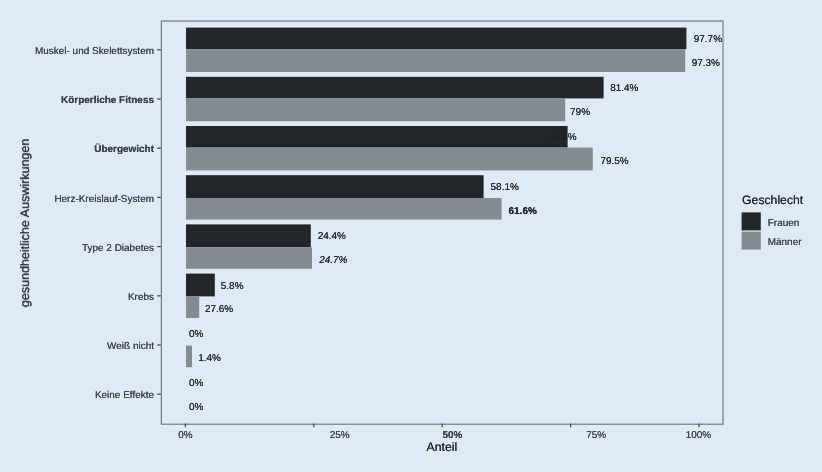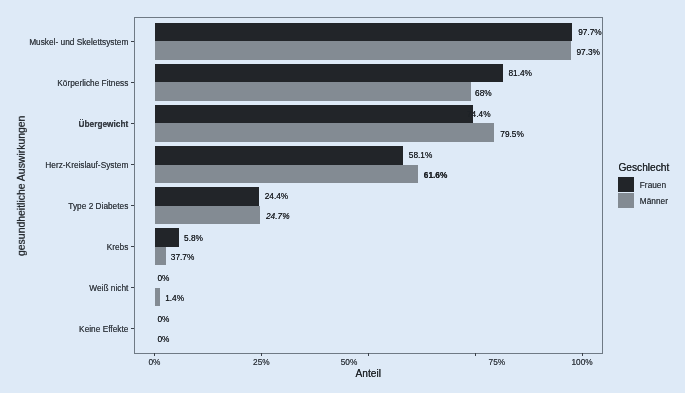--- a/index.html
+++ b/index.html
@@ -43,68 +43,68 @@
   <div class="panel" id="panel"></div>
 
   <div id="bars">
       <div class="bar" style="left: 154.5px; top: 23.25px; width: 417.765px; height: 18.15px; background: rgb(34, 37, 41);"></div>
       <div class="vlabel" style="left: 578.148px; top: 26.1px;">97.7%</div>
       <div class="bar" style="left: 154.5px; top: 41.4px; width: 416.055px; height: 18.15px; background: rgb(131, 139, 147);"></div>
       <div class="vlabel" style="left: 576.438px; top: 45.9px;">97.3%</div>
       <div class="bar" style="left: 154.5px; top: 64.29px; width: 348.066px; height: 18.15px; background: rgb(34, 37, 41);"></div>
       <div class="vlabel" style="left: 508.449px; top: 67.14px;">81.4%</div>
       <div class="bar" style="left: 154.5px; top: 82.44px; width: 316.424px; height: 18.15px; background: rgb(131, 139, 147);"></div>
-      <div class="vlabel" style="left: 475.076px; top: 86.94px;">68%</div>
+      <div class="vlabel" style="left: 475.076px; top: 86.94px;">79%</div>
       <div class="bar" style="left: 154.5px; top: 105.33px; width: 318.134px; height: 18.15px; background: rgb(34, 37, 41);"></div>
-      <div class="vlabel" style="left: 467px; top: 108.18px;">74.4%</div>
+      <div class="vlabel" style="left: 457px; top: 108.18px;">74.4%</div>
       <div class="bar" style="left: 154.5px; top: 123.48px; width: 339.942px; height: 18.15px; background: rgb(131, 139, 147);"></div>
       <div class="vlabel" style="left: 500.325px; top: 127.98px;">79.5%</div>
       <div class="bar" style="left: 154.5px; top: 146.37px; width: 248.436px; height: 18.15px; background: rgb(34, 37, 41);"></div>
       <div class="vlabel" style="left: 408.818px; top: 149.22px;">58.1%</div>
       <div class="bar" style="left: 154.5px; top: 164.52px; width: 263.402px; height: 18.15px; background: rgb(131, 139, 147);"></div>
       <div class="vlabel" style="left: 423.784px; top: 169.02px; font-weight: bold;">61.6%</div>
       <div class="bar" style="left: 154.5px; top: 187.41px; width: 104.334px; height: 18.15px; background: rgb(34, 37, 41);"></div>
       <div class="vlabel" style="left: 264.717px; top: 190.26px;">24.4%</div>
       <div class="bar" style="left: 154.5px; top: 205.56px; width: 105.617px; height: 18.15px; background: rgb(131, 139, 147);"></div>
       <div class="vlabel" style="left: 266px; top: 210.06px; font-style: italic;">24.7%</div>
       <div class="bar" style="left: 154.5px; top: 228.45px; width: 24.8008px; height: 18.15px; background: rgb(34, 37, 41);"></div>
       <div class="vlabel" style="left: 184.031px; top: 232px; text-align: right;">5.8%</div>
       <div class="bar" style="left: 154.5px; top: 246.6px; width: 11.5452px; height: 18.15px; background: rgb(131, 139, 147);"></div>
-      <div class="vlabel" style="left: 170.776px; top: 251.1px;">37.7%</div>
+      <div class="vlabel" style="left: 170.776px; top: 251.1px;">27.6%</div>
       <div class="vlabel" style="left: 157.5px; top: 272.34px;">0%</div>
       <div class="bar" style="left: 154.5px; top: 287.64px; width: 5.9864px; height: 18.15px; background: rgb(131, 139, 147);"></div>
       <div class="vlabel" style="left: 165.217px; top: 292.14px;">1.4%</div>
       <div class="vlabel" style="left: 157.5px; top: 313.38px;">0%</div>
       <div class="vlabel" style="left: 157.5px; top: 333.18px;">0%</div>
     </div>
   <div id="yaxis">
       <div class="ylab" style="top: 36px;">Muskel- und Skelettsystem</div>
       <div class="tick" style="left: 130.5px; top: 40.8px; width: 3.6px; height: 1.2px;"></div>
-      <div class="ylab" style="top: 77.04px;">Körperliche Fitness</div>
+      <div class="ylab" style="top: 77.04px; font-weight: bold;">Körperliche Fitness</div>
       <div class="tick" style="left: 130.5px; top: 81.84px; width: 3.6px; height: 1.2px;"></div>
       <div class="ylab" style="top: 118.08px; font-weight: bold;">Übergewicht</div>
       <div class="tick" style="left: 130.5px; top: 122.88px; width: 3.6px; height: 1.2px;"></div>
       <div class="ylab" style="top: 159.12px;">Herz-Kreislauf-System</div>
       <div class="tick" style="left: 130.5px; top: 163.92px; width: 3.6px; height: 1.2px;"></div>
       <div class="ylab" style="top: 200.16px;">Type 2 Diabetes</div>
       <div class="tick" style="left: 130.5px; top: 204.96px; width: 3.6px; height: 1.2px;"></div>
       <div class="ylab" style="top: 241.2px;">Krebs</div>
       <div class="tick" style="left: 130.5px; top: 246px; width: 3.6px; height: 1.2px;"></div>
       <div class="ylab" style="top: 282.24px;">Weiß nicht</div>
       <div class="tick" style="left: 130.5px; top: 287.04px; width: 3.6px; height: 1.2px;"></div>
       <div class="ylab" style="top: 323.28px;">Keine Effekte</div>
       <div class="tick" style="left: 130.5px; top: 328.08px; width: 3.6px; height: 1.2px;"></div>
     </div>
   <div id="xaxis">
       <div class="tick" style="left: 153.9px; top: 353px; width: 1.2px; height: 3.3px;"></div>
       <div class="xlab" style="left: 124.5px; top: 356px;">0%</div>
       <div class="tick" style="left: 260.8px; top: 353px; width: 1.2px; height: 3.3px;"></div>
-      <div class="xlab" style="left: 231.4px; top: 356px;">25%</div>
+      <div class="xlab" style="left: 231.4px; top: 356px; text-align: right;">25%</div>
       <div class="tick" style="left: 367.7px; top: 353px; width: 1.2px; height: 3.3px;"></div>
-      <div class="xlab" style="left: 319px; top: 356px;">50%</div>
+      <div class="xlab" style="left: 347px; top: 356px; font-weight: bold;">50%</div>
       <div class="tick" style="left: 474.6px; top: 353px; width: 1.2px; height: 3.3px;"></div>
       <div class="xlab" style="left: 445.2px; top: 356px; text-align: right;">75%</div>
       <div class="tick" style="left: 581.5px; top: 353px; width: 1.2px; height: 3.3px;"></div>
       <div class="xlab" style="left: 552.1px; top: 356px;">100%</div>
     </div>
 
   <div class="axtitle" id="ytitle">gesundheitliche Auswirkungen</div>
   <div class="axtitle" id="xtitle">Anteil</div>
 
   <div class="legend" id="legend">

